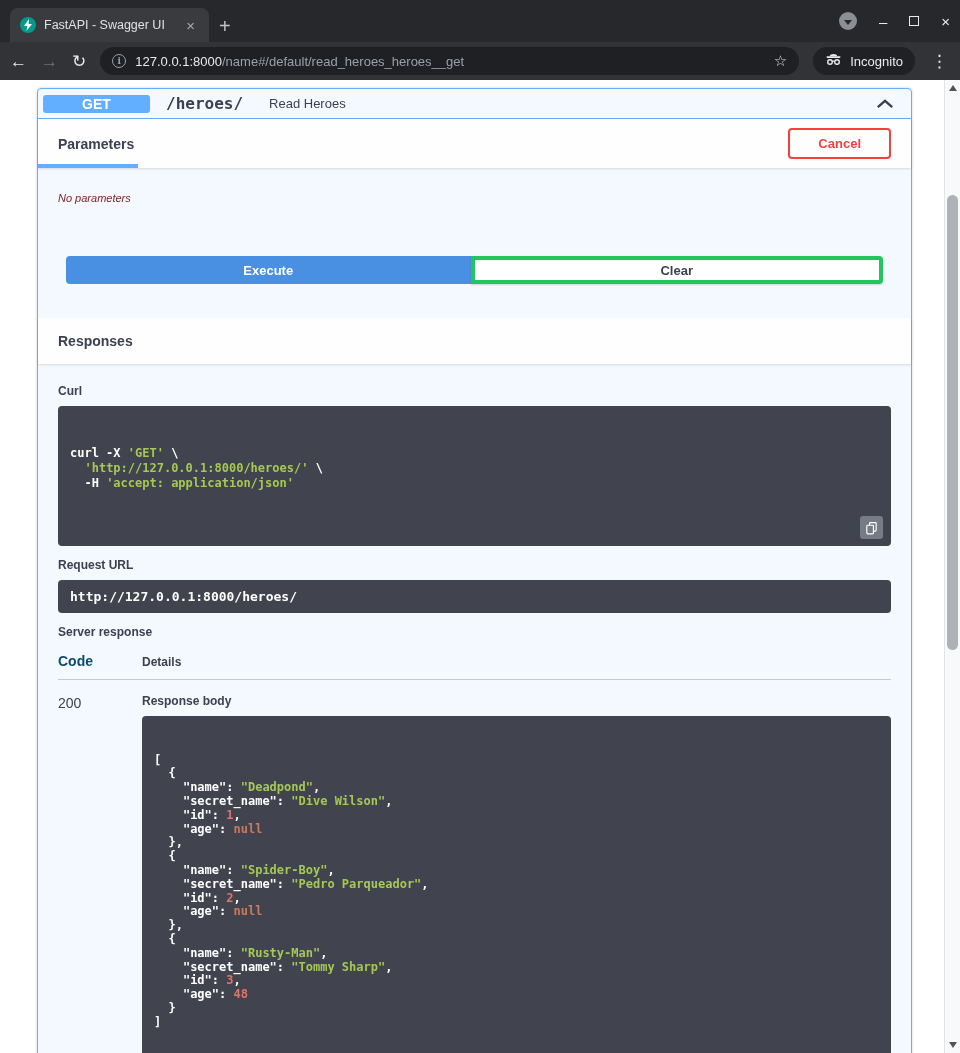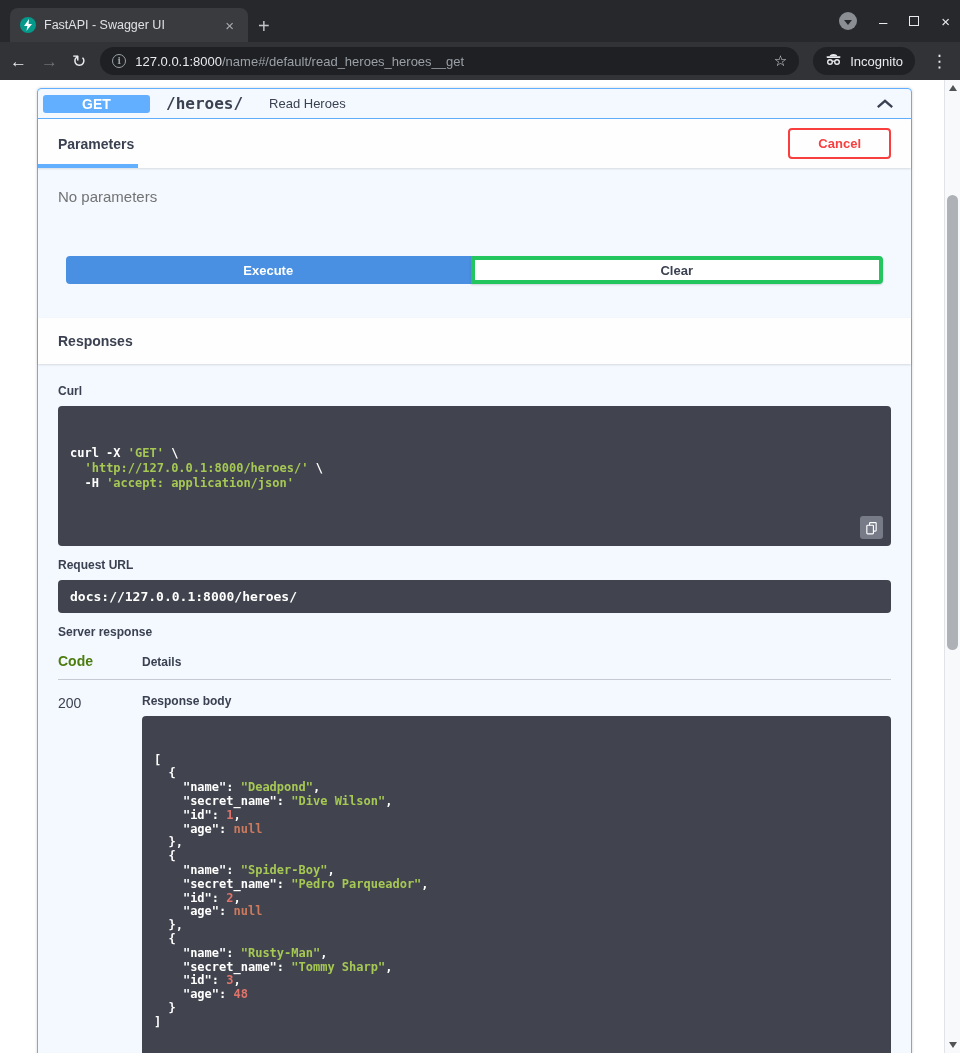--- a/index.html
+++ b/index.html
@@ -3,21 +3,21 @@
 <meta charset="utf-8">
 <style>
   * { margin:0; padding:0; box-sizing:border-box; }
   html,body { width:960px; height:1053px; overflow:hidden; }
   body { font-family:"Liberation Sans", sans-serif; background:#fff; }
 
   .window { position:relative; width:960px; height:1053px; overflow:hidden; background:#fff; }
 
   
   .tabstrip { height:42px; background:#27282b; display:flex; align-items:flex-end; position:relative; }
-  .tab { height:34px; width:238px; margin-left:10px; background:#3a3b3e; border-radius:8px 8px 0 0;
+  .tab { height:34px; width:199px; margin-left:10px; background:#3a3b3e; border-radius:8px 8px 0 0;
          display:flex; align-items:center; padding:0 10px; gap:8px; }
   .favicon { width:16px; height:16px; flex:0 0 16px; display:flex; align-items:center; justify-content:center; }
   .tab-title { color:#dfe1e5; font-size:12.5px; flex:1; white-space:nowrap; overflow:hidden; }
   .tab-close { color:#a6abb0; font-size:15px; line-height:1; padding:2px 4px; cursor:default; }
   .newtab { color:#c0c3c7; font-size:20px; margin:0 0 6px 10px; line-height:1; }
   .win-controls { position:absolute; right:10px; top:0; height:42px; display:flex; align-items:center; gap:22px; }
   .win-controls .glyph { color:#e8eaed; font-size:15px; line-height:1; }
   .tab-search { width:18px; height:18px; border-radius:50%; background:#8b8f94; display:flex; align-items:center; justify-content:center; }
   .ts-caret { width:0; height:0; border-left:4px solid transparent; border-right:4px solid transparent; border-top:5px solid #27282b; margin-top:2px; }
   .max-box { display:block; width:10px; height:10px; border:1.5px solid #e8eaed; }
@@ -51,21 +51,21 @@
 
   .section-header { background:rgba(255,255,255,.85); box-shadow:0 1px 2px rgba(0,0,0,.12);
                     display:flex; align-items:center; justify-content:space-between;
                     padding:9px 20px; position:relative; min-height:46px; }
   .section-title { font-size:14px; font-weight:700; color:#3b4151; }
   .tab-indicator { position:absolute; left:0; bottom:0; width:100px; height:4px; background:var(--accent,#61affe); }
   .btn-cancel { background:transparent; border:2px solid var(--cancel,#f93e3e); color:var(--cancel,#f93e3e);
                 border-radius:4px; padding:6px 28px; font-size:13px; font-weight:600; font-family:"Liberation Sans",sans-serif; }
 
   .params-body { padding:20px 20px 0; }
-  .empty-msg { font-size:15px; color:#737373; }
+  .empty-msg { font-size:11px; color:#7f1d1d;font-style:italic; }
 
   .execute-wrapper { display:flex; padding:50px 28px 22px; }
   .btn-execute { flex:1; height:28px; background:var(--execute,#4990e2); border:none; color:#fff;
                  font-size:13px; font-weight:600; border-radius:4px 0 0 4px; font-family:"Liberation Sans",sans-serif; }
   .btn-clear { flex:1; height:28px; background:#fff; border:4px solid #22c55e; color:#3b4151;
                font-size:13px; font-weight:600; border-radius:0 4px 4px 0; box-shadow:0 1px 2px rgba(0,0,0,.15);
                font-family:"Liberation Sans",sans-serif; }
 
   .responses-header { margin-top:12px; }
   .responses-body { padding:16px 20px 20px; }
@@ -84,21 +84,21 @@
   .tok-s { color:var(--code-string,#a6c854); }
   .tok-n { color:var(--code-number,#e0736a); }
   .tok-l { color:var(--code-literal,#cc7a5e); }
 
   .copy-btn { position:absolute; right:8px; bottom:7px; width:23px; height:23px; background:#767b87;
               border:none; border-radius:3px; display:flex; align-items:center; justify-content:center; }
 
   .resp-table-head { display:flex; align-items:flex-end; margin-top:14px; padding-bottom:10px;
                      border-bottom:1px solid rgba(59,65,81,.25); }
   .col-code { width:84px; flex:0 0 84px; }
-  .head-code { font-size:14px; font-weight:700; color:#4d7c0f; }
+  .head-code { font-size:14px; font-weight:700; color:#0c4a6e; }
   .head-details { font-size:12px; font-weight:700; color:#3b4151; }
   .resp-row { display:flex; margin-top:14px; }
   .status-code { font-size:14px; color:#3b4151; padding-top:1px; }
   .col-details { flex:1; min-width:0; }
   .detail-title { font-size:12px; font-weight:600; color:#3b4151; margin-bottom:8px; }
 
   
   .scrollbar { position:absolute; top:80px; right:0; width:16px; bottom:0; background:#f8f9fa; border-left:1px solid #e1e3e6; }
   .sb-arrow { position:absolute; left:0; width:16px; height:16px; display:flex; align-items:center; justify-content:center; }
   .sb-arrow.up { top:0; } .sb-arrow.down { bottom:0; }
@@ -200,21 +200,21 @@
           <div><div><span class="tok-p">curl -X </span><span class="tok-s">'GET'</span><span class="tok-p"> \</span></div><div><span class="tok-p">  </span><span class="tok-s">'http://127.0.0.1:8000/heroes/'</span><span class="tok-p"> \</span></div><div><span class="tok-p">  -H </span><span class="tok-s">'accept: application/json'</span></div></div>
           <button class="copy-btn">
             <svg width="13" height="14" viewBox="0 0 16 18">
                 <rect x="5.5" y="2" width="8.5" height="11" rx="1" fill="none" stroke="#fff" stroke-width="1.5"></rect>
                 <rect x="2" y="5.5" width="8.5" height="11" rx="1" fill="#767b87" stroke="#fff" stroke-width="1.5"></rect>
               </svg>
           </button>
         </div>
 
         <div class="block-title">Request URL</div>
-        <div class="code-block url-block">docs://127.0.0.1:8000/heroes/</div>
+        <div class="code-block url-block">http://127.0.0.1:8000/heroes/</div>
 
         <div class="block-title">Server response</div>
 
         <div class="resp-table-head">
           <span class="col-code head-code">Code</span>
           <span class="head-details">Details</span>
         </div>
 
         <div class="resp-row">
           <span class="col-code status-code">200</span>

